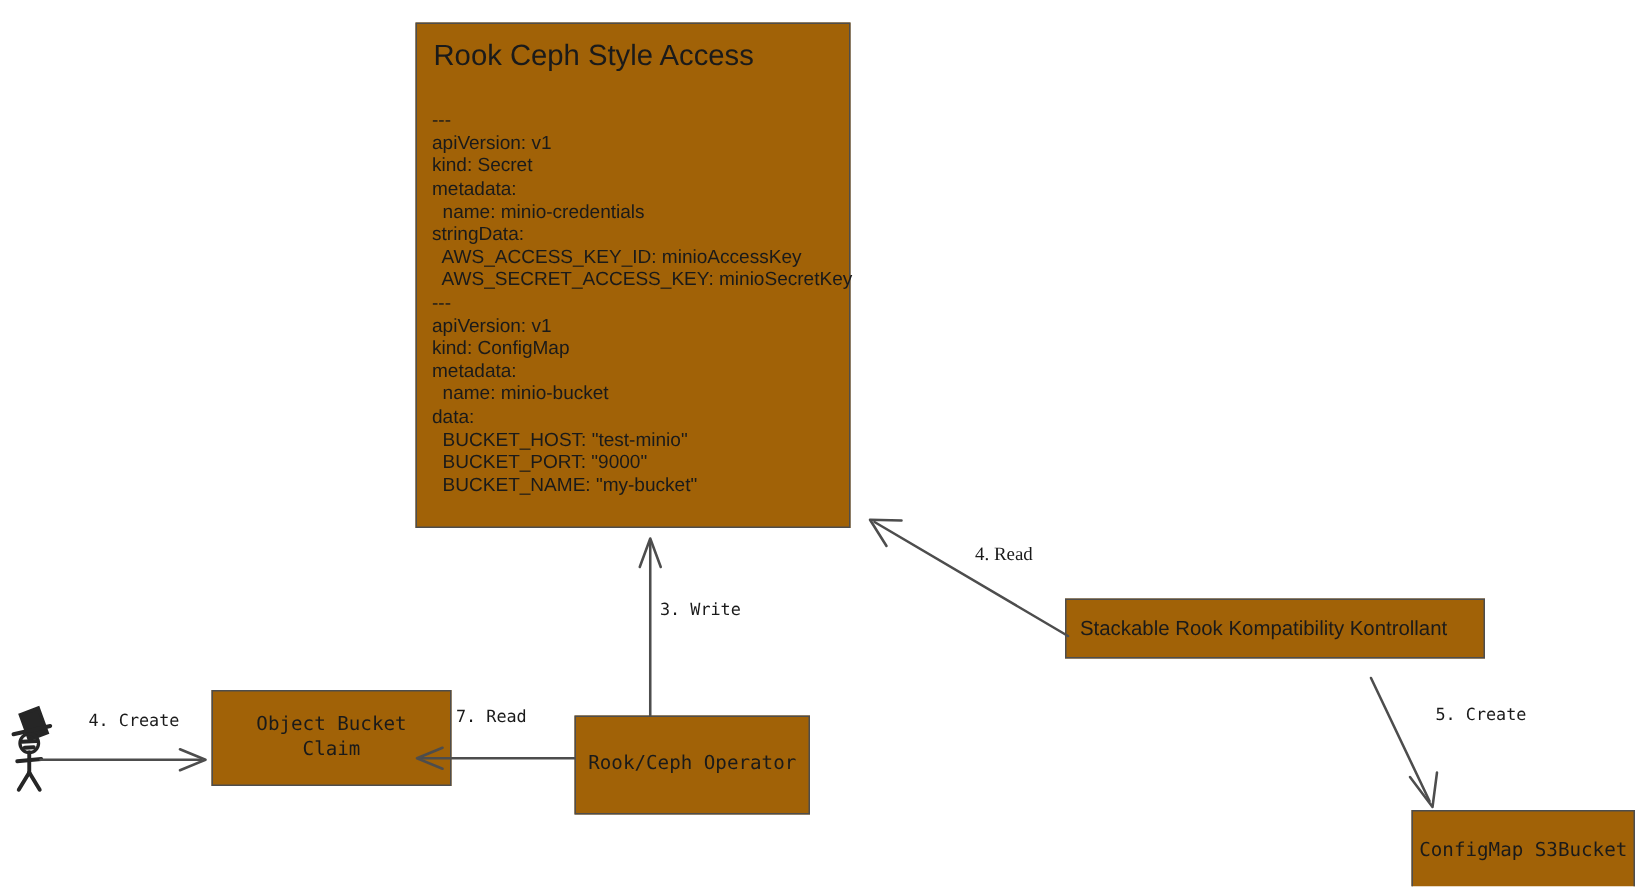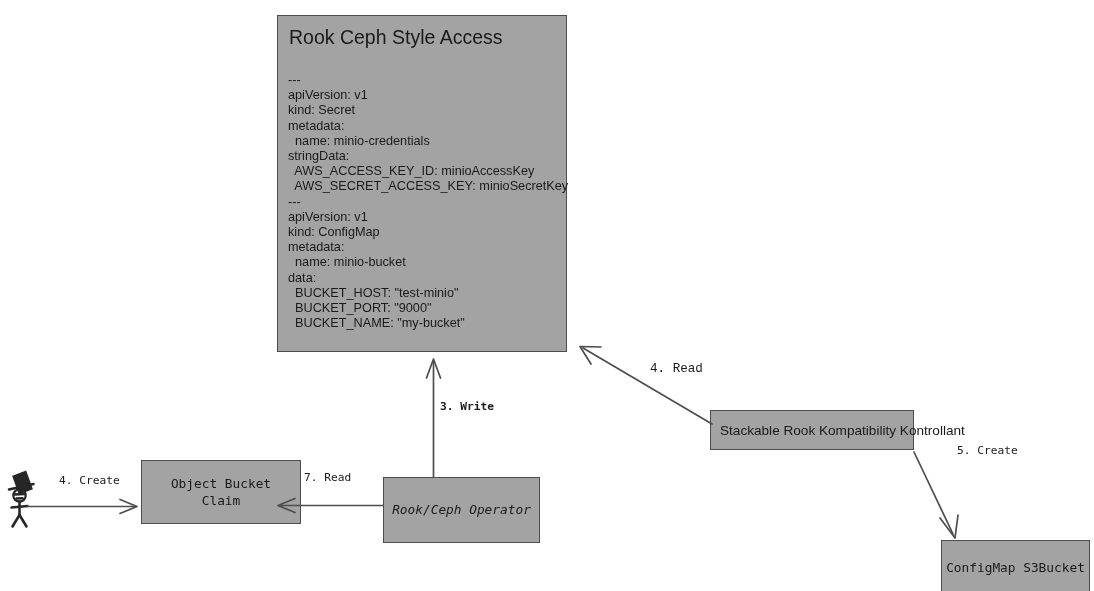--- a/index.html
+++ b/index.html
@@ -15,21 +15,21 @@
     position: relative;
     width: 1094px;
     height: 591px;
     background: #ffffff;
     overflow: hidden;
   }
   .box {
     position: absolute;
     box-sizing: border-box;
     border: 1.6px solid #4d4d4d;
-    background: #a3a3a3;
+    background: #a16207;
   }
   
   #yaml-box {
     left: 277px;
     top: 15px;
     width: 290px;
     height: 337px;
     border-width: 1.4px;
   }
   #yaml-title {
@@ -67,41 +67,41 @@
   .sans-box-label {
     position: absolute;
     left: 9px;
     top: 50%;
     transform: translateY(-50%);
     font-size: 13.6px;
     color: #1a1a1a;
     white-space: nowrap;
   }
   #obc-box   { left: 141px; top: 460px; width: 160px; height: 64px; }
-  #op-box    { left: 383px; top: 477px; width: 157px; height: 66px; font-style: italic; }
-  #srkk-box  { left: 710px; top: 410px; width: 204px; height: 40px; }
+  #op-box    { left: 383px; top: 477px; width: 157px; height: 66px; }
+  #srkk-box  { left: 710px; top: 399px; width: 280px; height: 40px; }
   #s3-box    { left: 941px; top: 540px; width: 149px; height: 56px; }
 
   
   .edge-label {
     position: absolute;
     font-family: "DejaVu Sans Mono", monospace;
     font-size: 11.2px;
     color: #1a1a1a;
     white-space: nowrap;
   }
   .edge-label.sans {
-    font-family: Liberation Mono, monospace;
+    font-family: Liberation Serif, serif;
     font-size: 12.6px;
   }
   #lbl-1 { left: 59px;  top: 474px; }
   #lbl-2 { left: 304px; top: 471px; }
-  #lbl-3 { left: 440px; top: 400px; font-weight: bold; }
+  #lbl-3 { left: 440px; top: 400px; }
   #lbl-4 { left: 650px; top: 362px; }
-  #lbl-5 { left: 957px; top: 444px; }
+  #lbl-5 { left: 957px; top: 470px; }
 
   svg.overlay {
     position: absolute;
     left: 0;
     top: 0;
     width: 1094px;
     height: 591px;
     pointer-events: none;
   }
   .stroke {

